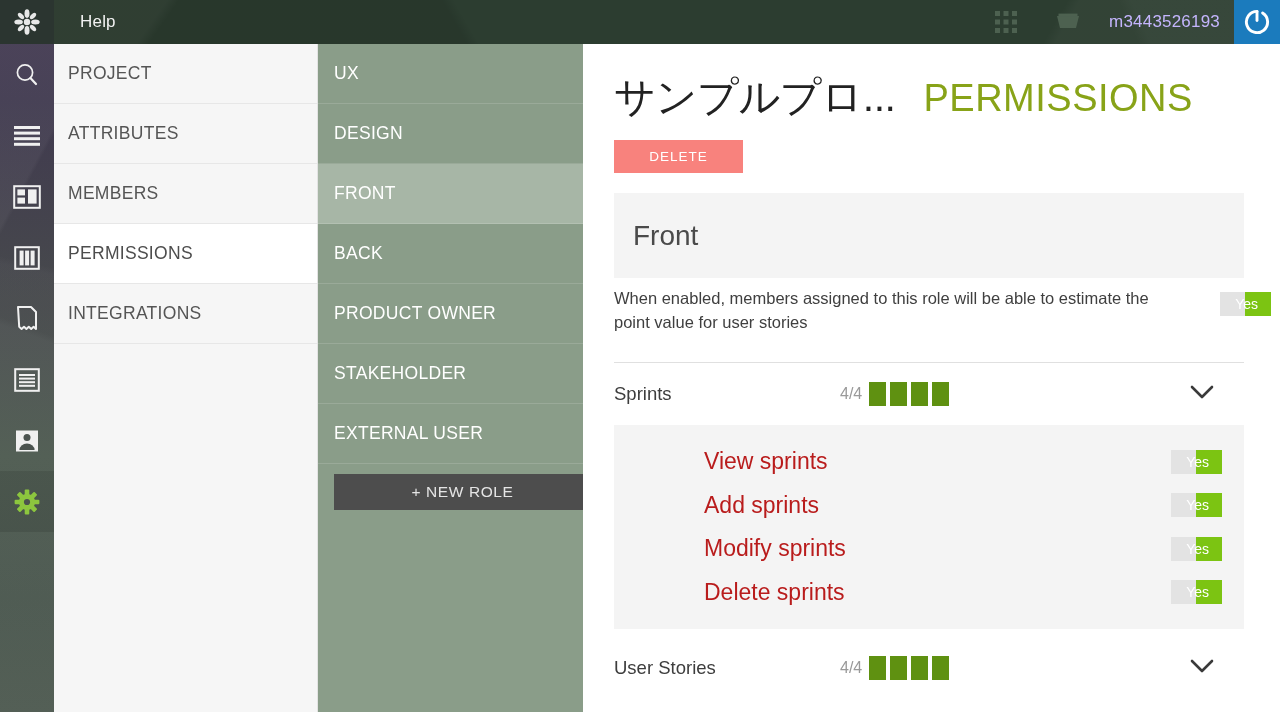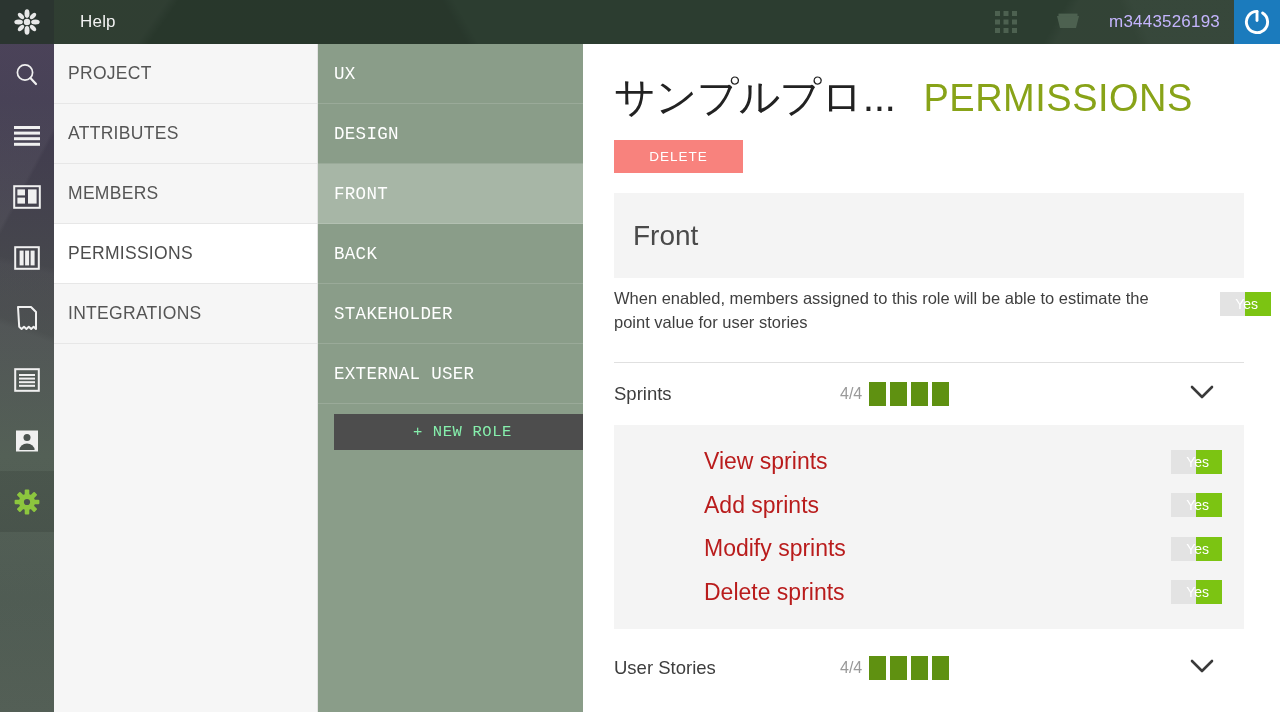--- a/index.html
+++ b/index.html
@@ -98,36 +98,35 @@
     letter-spacing: .3px;
     background: #f6f6f6;
   }
   .nav-item.active { background: #ffffff; color: #4d4d4d; }
 
   
   #roles-col {
     position: absolute; left: 318px; top: 44px;
     width: 289px; height: 668px;
     background: #8a9d89;
-    font-family: Liberation Mono, monospace;
   }
   .role-item {
     height: 60px;
     display: flex; align-items: center;
     padding-left: 16px;
     border-bottom: 1px solid rgba(255,255,255,0.14);
     color: #ffffff;
     font-size: 17.5px;
     letter-spacing: .3px;
   }
   .role-item.active { background: #a7b6a6; }
   #new-role-wrap { padding: 10px 16px 0 16px; }
   #new-role-btn {
     height: 36px; width: 100%;
-    background: #4d4d4d; color: #86efac;
+    background: #4d4d4d; color: #e5e5e5;
     display: flex; align-items: center; justify-content: center;
     font-size: 15.5px; letter-spacing: .6px;
   }
 
   
   #main {
     position: absolute; left: 583px; top: 44px;
     width: 697px; height: 668px;
     background: #ffffff;
     overflow: hidden;
@@ -362,20 +361,21 @@
     <div class="nav-item">MEMBERS</div>
     <div class="nav-item active">PERMISSIONS</div>
     <div class="nav-item">INTEGRATIONS</div>
   </div>
 
   <div id="roles-col">
     <div class="role-item">UX</div>
     <div class="role-item">DESIGN</div>
     <div class="role-item active">FRONT</div>
     <div class="role-item">BACK</div>
+    <div class="role-item">PRODUCT OWNER</div>
     <div class="role-item">STAKEHOLDER</div>
     <div class="role-item">EXTERNAL USER</div>
     <div id="new-role-wrap">
       <div id="new-role-btn">+ NEW ROLE</div>
     </div>
   </div>
 
   <div id="main">
     <div id="main-inner">
 

